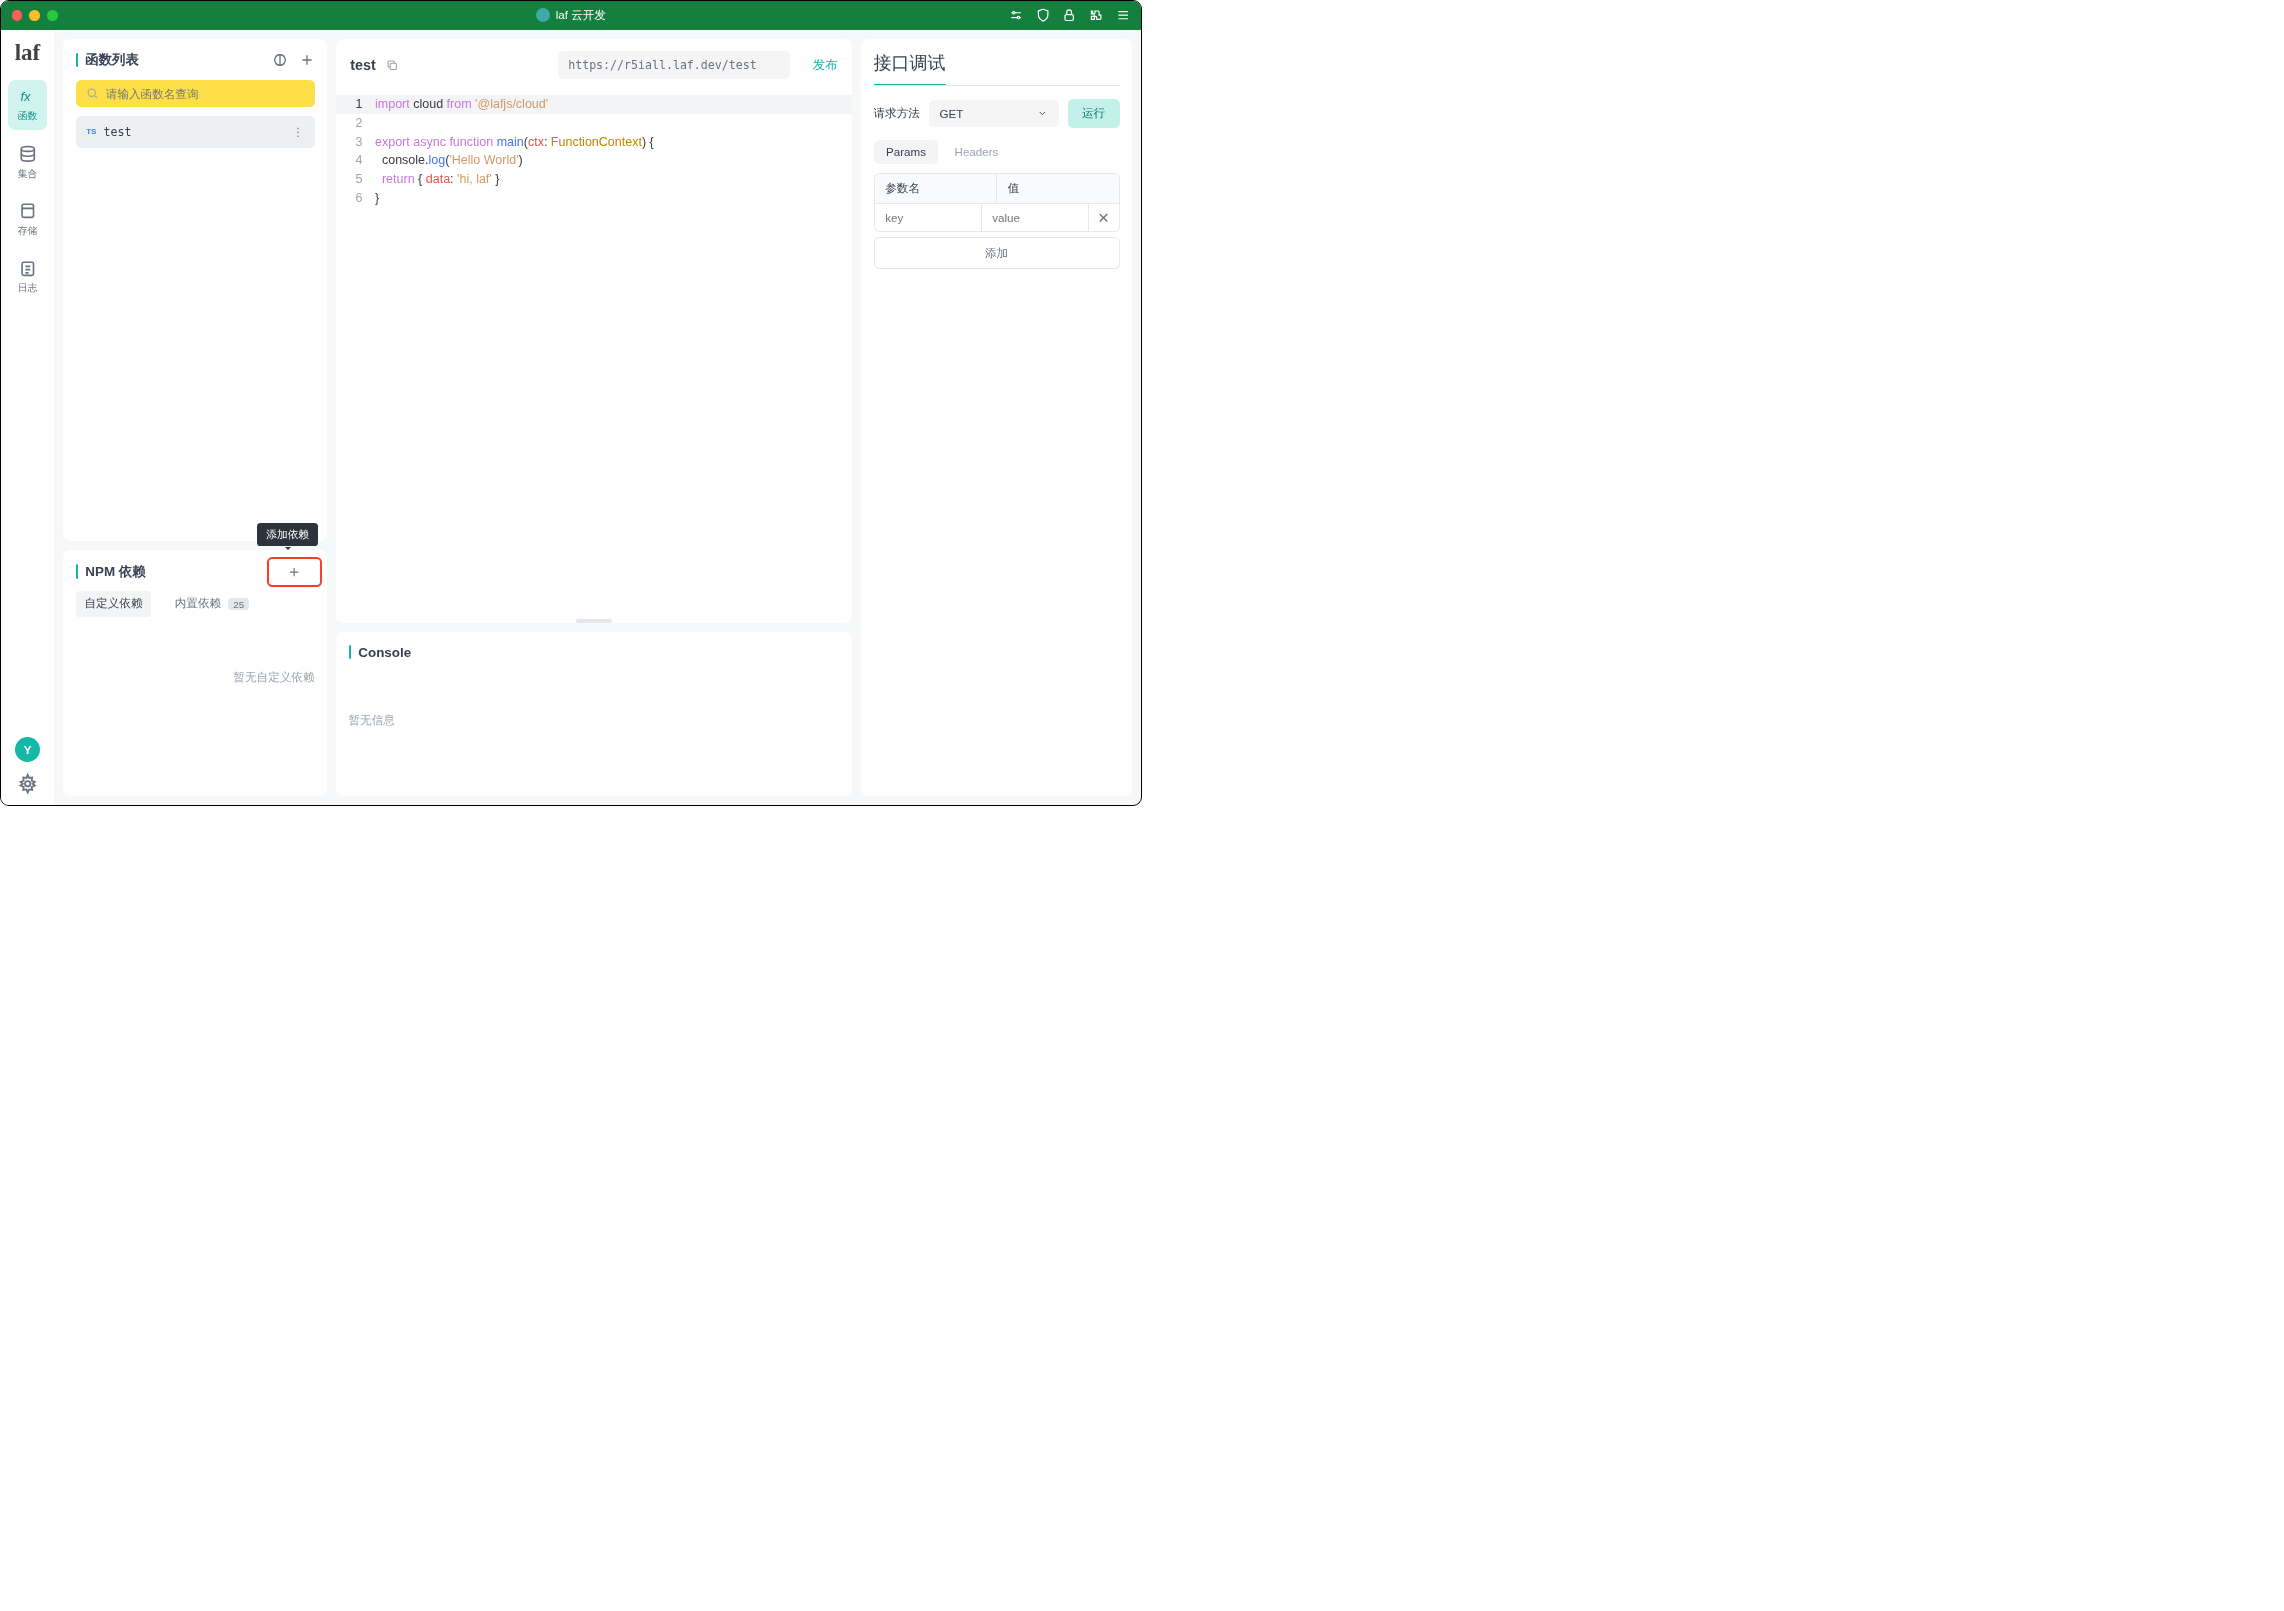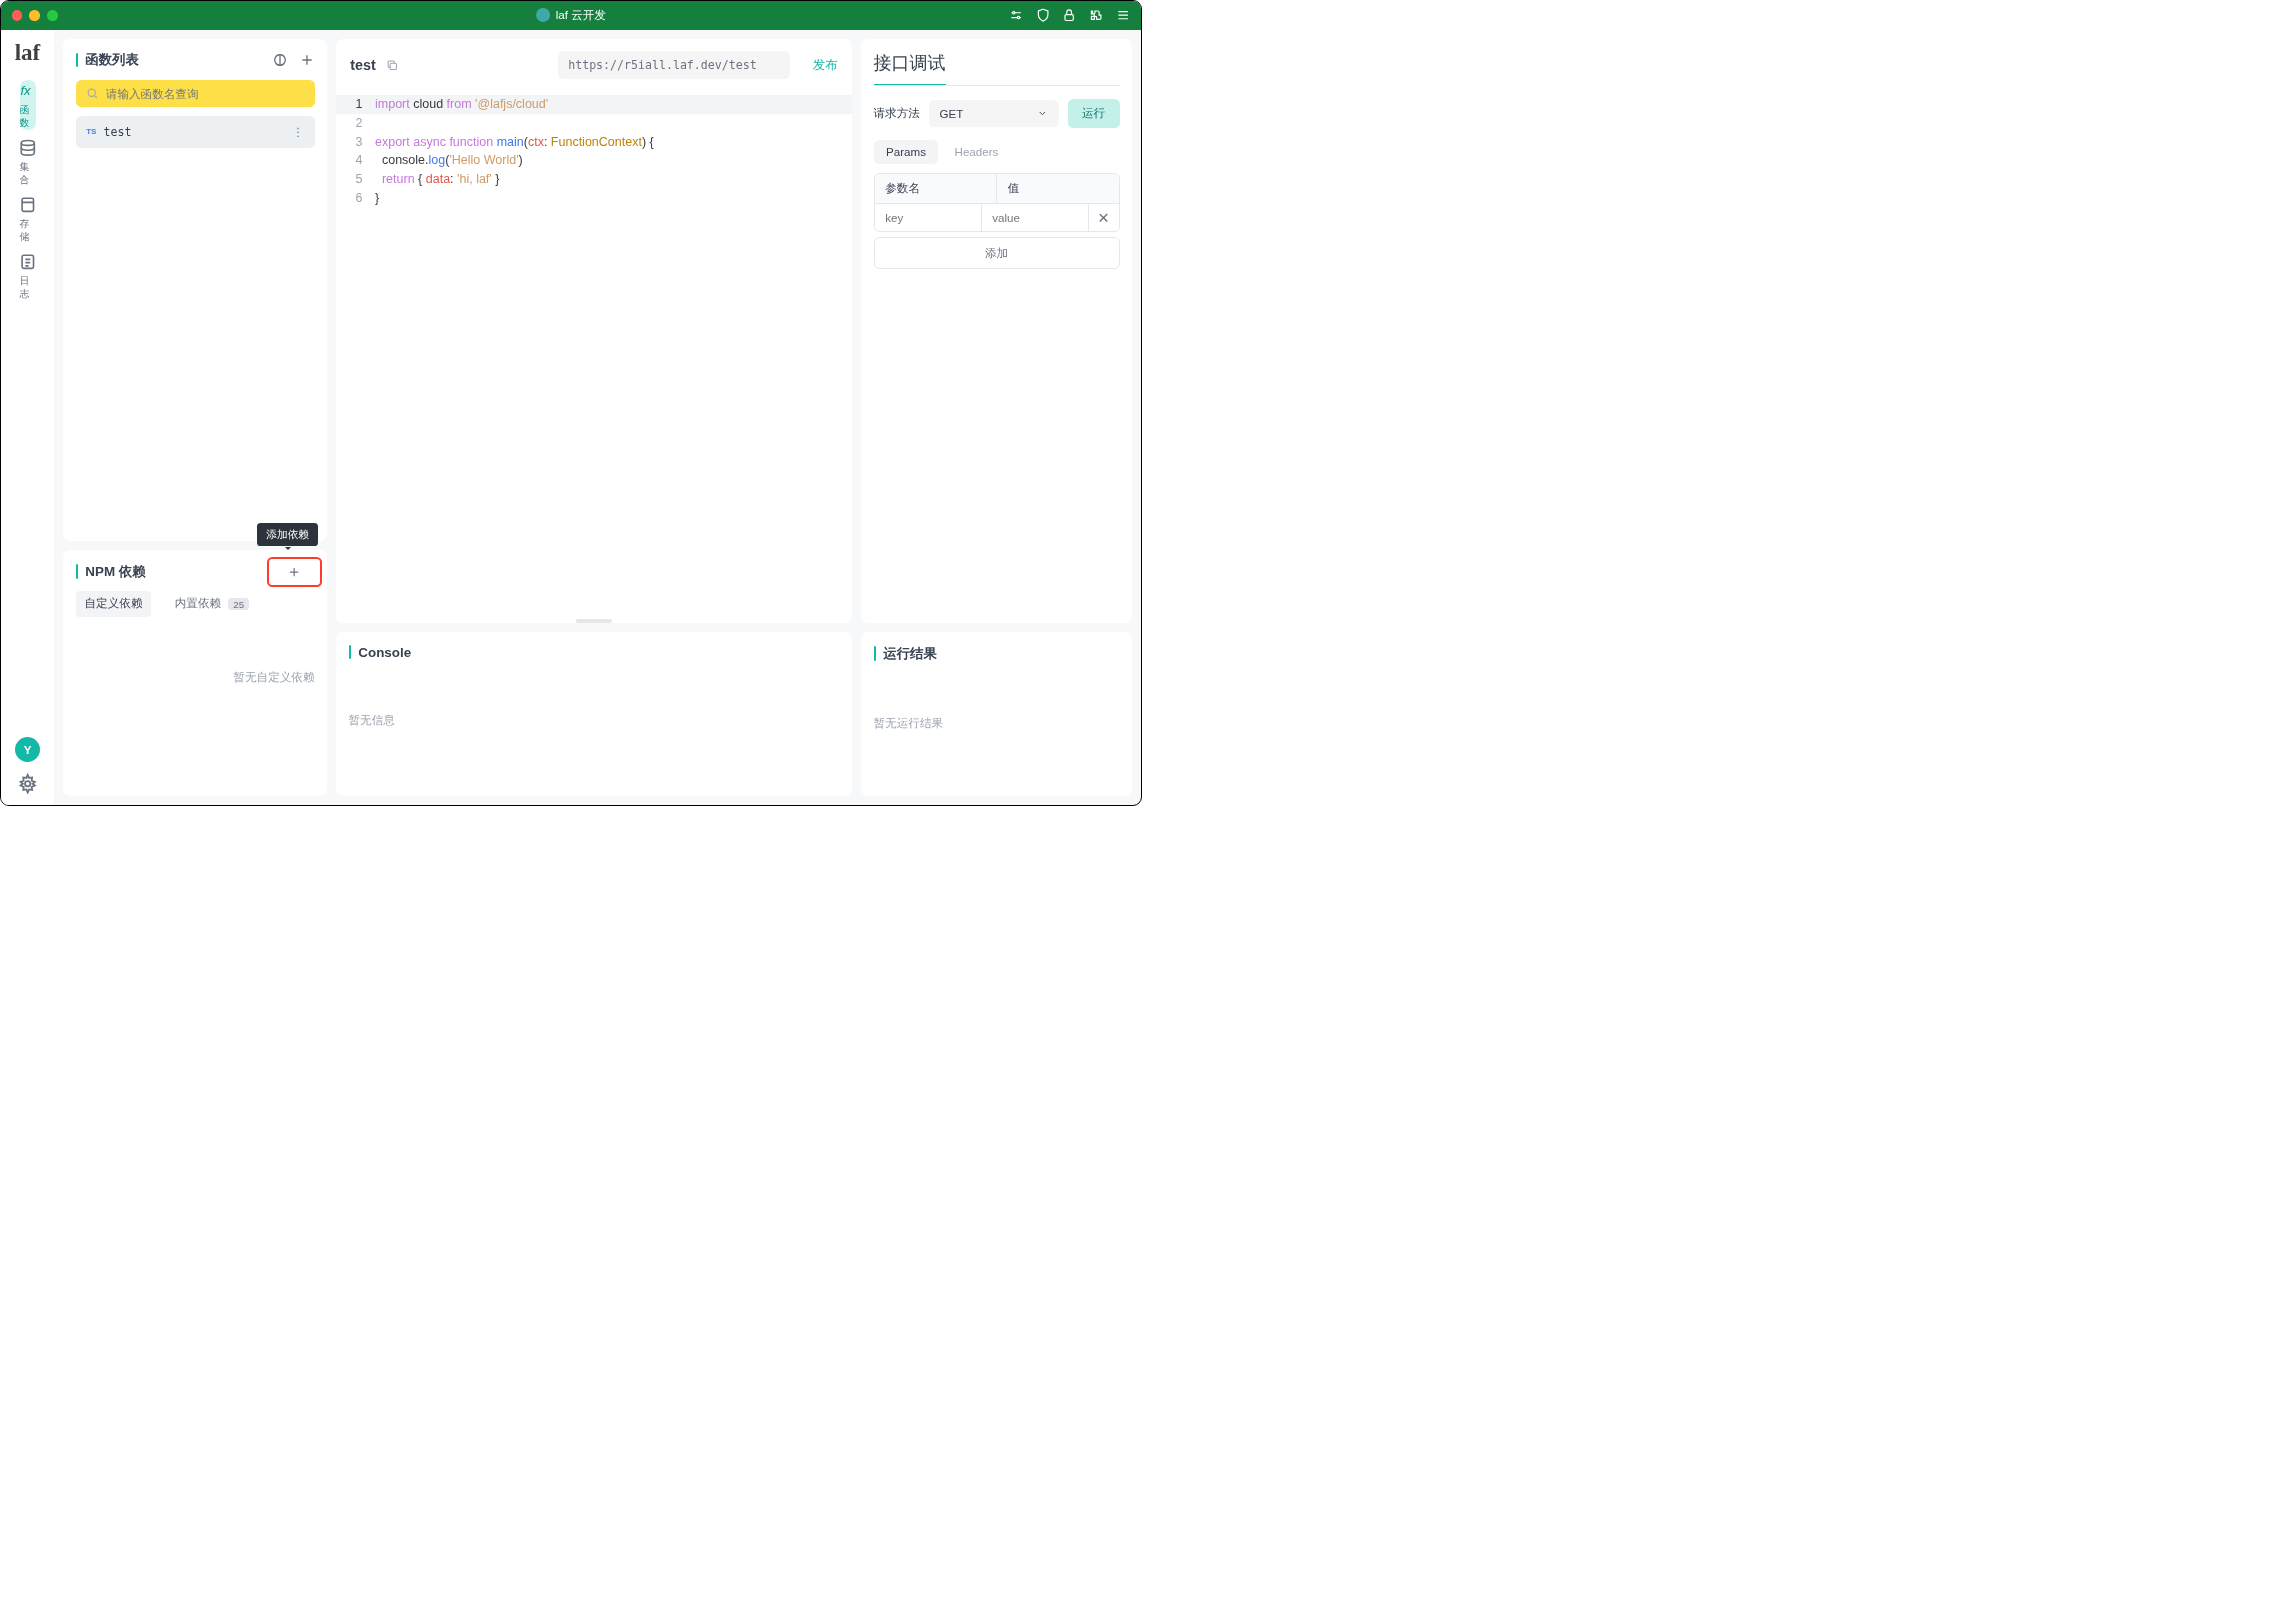--- a/index.html
+++ b/index.html
@@ -11,21 +11,21 @@
 .tl.red { background: #ff5f57; }
 .tl.yellow { background: #febc2e; }
 .tl.green { background: #28c840; }
 .title-center { position: absolute; left: 50%; transform: translateX(-50%); display: flex; align-items: center; gap: 5.3px; color: #fff; font-size: 11.6px; }
 .title-icon { width: 14.3px; height: 14.3px; background: #3fa9a9; border-radius: 50%; }
 .titlebar-right { margin-left: auto; display: flex; gap: 12.5px; color: #fff; }
 .titlebar-right svg { width: 14.3px; height: 14.3px; }
 .main-area { display: flex; height: calc(100% - 28.5px); }
 .nav-rail { width: 53px; background: #fff; display: flex; flex-direction: column; align-items: center; padding-top: 10.7px; gap: 7.1px; }
 .logo { font-size: 23px; font-weight: 700; color: #404040; font-family: Georgia, serif; margin-bottom: 7.1px; }
-.nav-item { width: 16px; height: 50px; display: flex; flex-direction: column; align-items: center; justify-content: center; gap: 3.6px; border-radius: 7.1px; color: #6b7280; font-size: 9.8px; cursor: pointer; }
+.nav-item { width: 39px; height: 50px; display: flex; flex-direction: column; align-items: center; justify-content: center; gap: 3.6px; border-radius: 7.1px; color: #6b7280; font-size: 9.8px; cursor: pointer; }
 .nav-item.active { background: #d2f4ef; color: #0f9488; }
 .nav-item svg { width: 19.6px; height: 19.6px; }
 .nav-bottom { margin-top: auto; margin-bottom: 10.7px; display: flex; flex-direction: column; align-items: center; gap: 10.7px; }
 .avatar { width: 25px; height: 25px; border-radius: 50%; background: #14b8a6; color: #fff; display: flex; align-items: center; justify-content: center; font-size: 11.6px; font-weight: 600; }
 .settings-icon { width: 21.4px; height: 21.4px; color: #6b7280; cursor: pointer; }
 .content { flex: 1; display: flex; gap: 9px; padding: 9px; }
 .left-panels { width: 264px; display: flex; flex-direction: column; gap: 9px; }
 .panel { background: #fff; border-radius: 7.1px; padding: 12.5px; }
 .panel-header { display: flex; align-items: center; gap: 7.1px; margin-bottom: 10.7px; }
 .panel-bar { width: 2.7px; height: 14.3px; background: #14b8a6; border-radius: 1.8px; }
@@ -299,24 +299,17 @@
             </div>
             <div class="param-row">
               <div class="param-cell"><input placeholder="key" style=""></div>
               <div class="param-cell"><input placeholder="value" style=""></div>
               <div class="param-close">✕</div>
             </div>
           </div>
           <div class="add-param">添加</div>
         </div>
 
-        <div class="result-panel">
-          <div class="panel-header">
-            <div class="panel-bar"></div>
-            <div class="panel-title">运行结果</div>
-          </div>
-          <div class="console-empty">暂无运行结果</div>
-        </div>
       </div>
     </div>
   </div>
 </div>
 
 
 </body></html>

